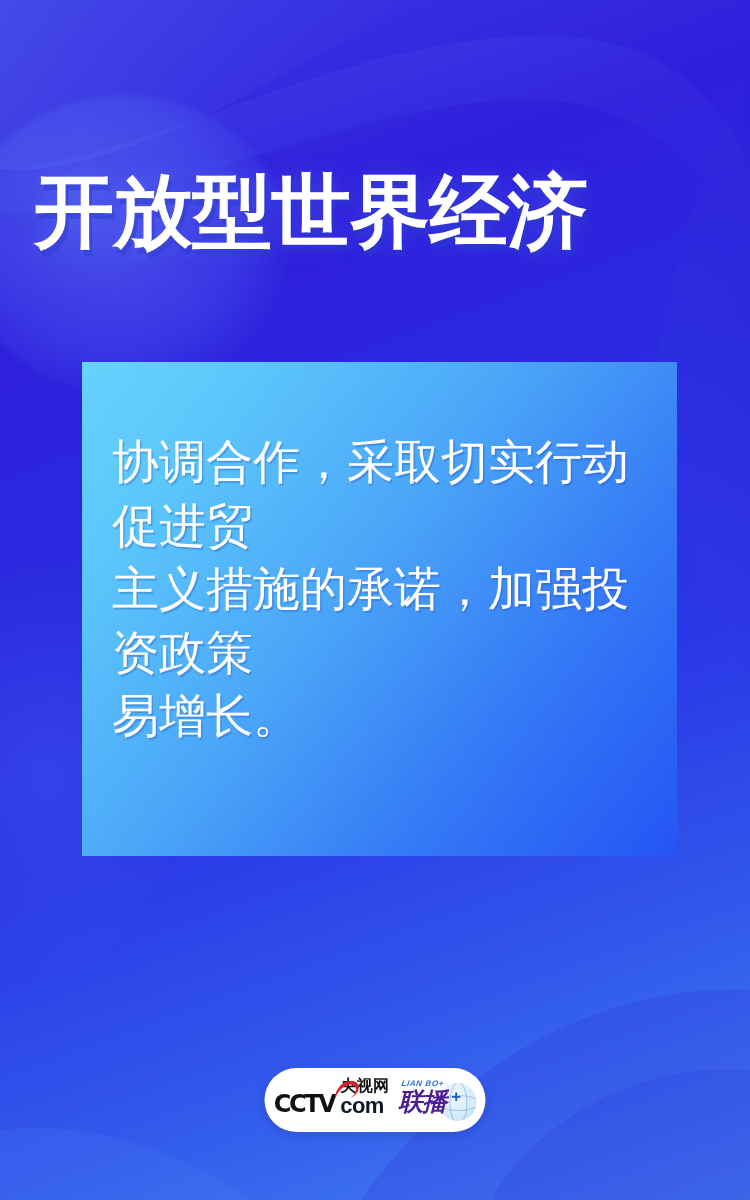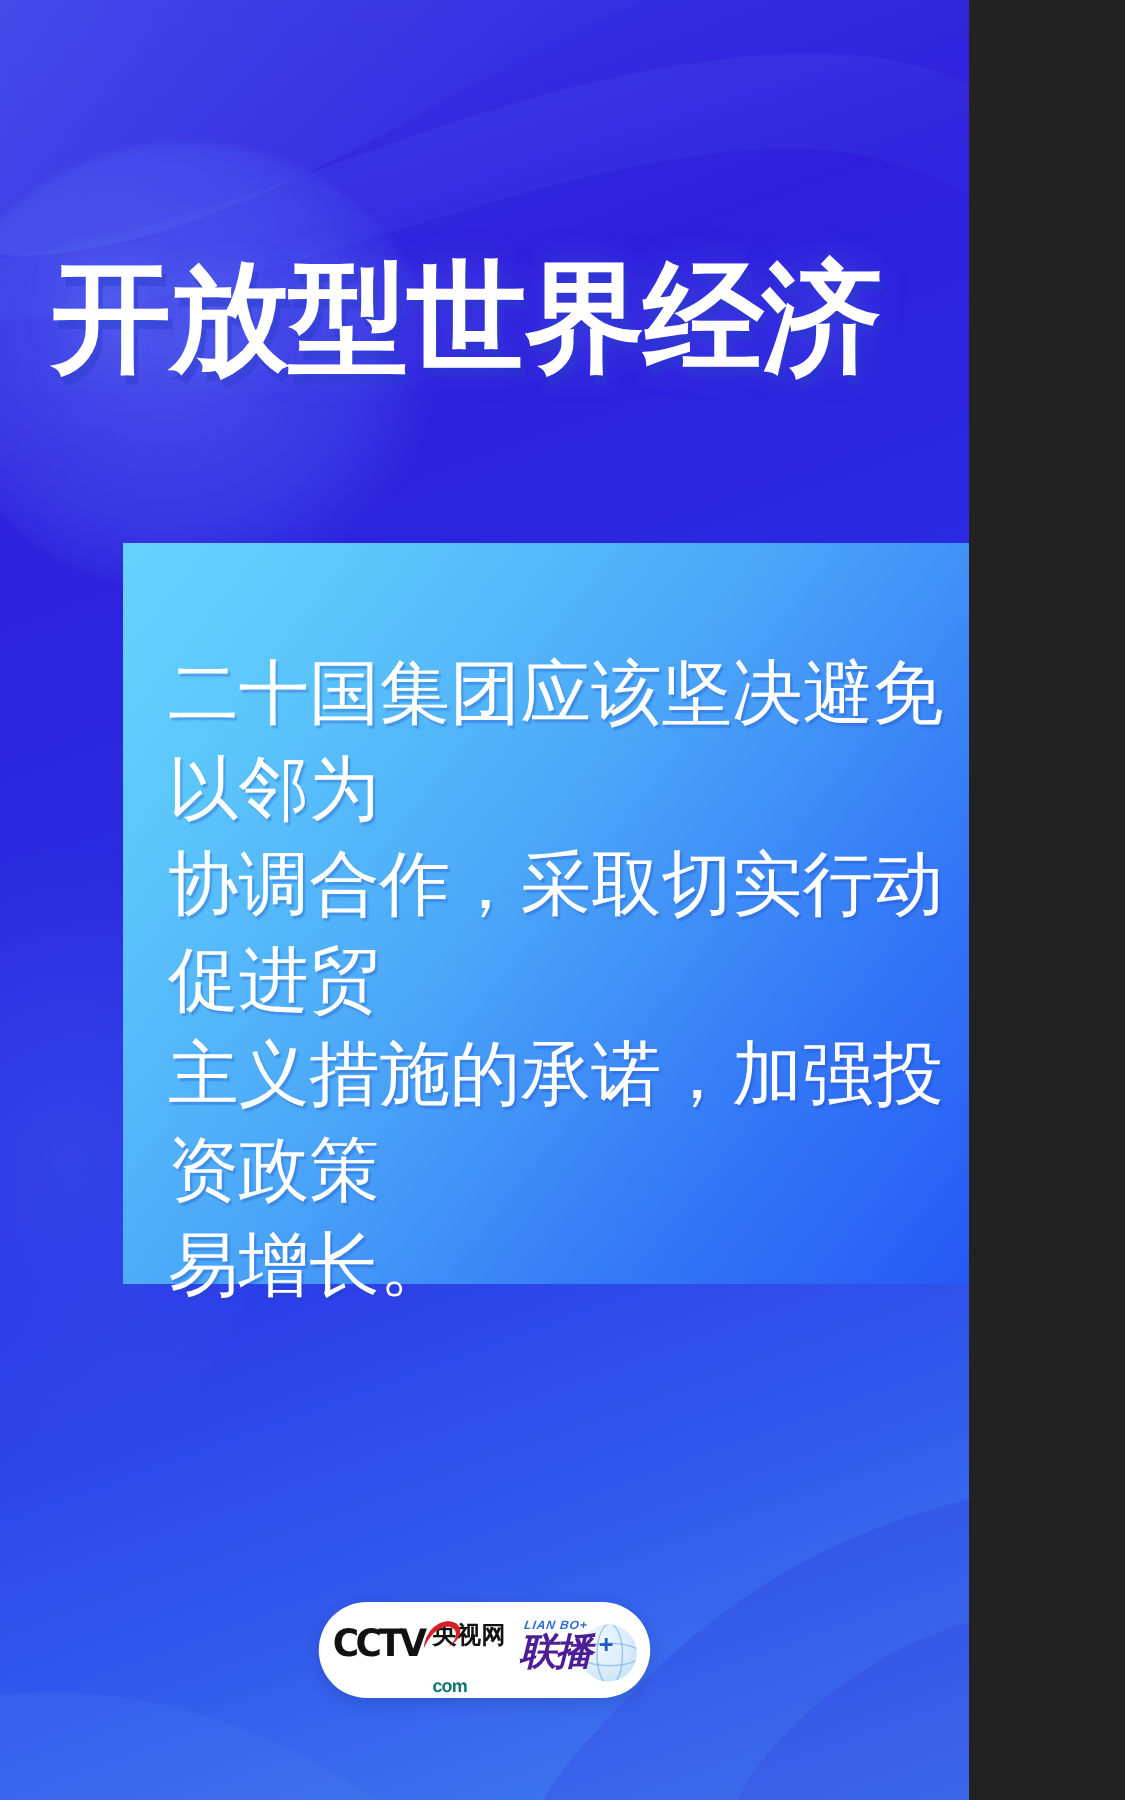--- a/index.html
+++ b/index.html
@@ -1,18 +1,18 @@
 <!DOCTYPE html>
 <html><head>
 <meta charset="utf-8">
 <style>
   html,body{margin:0;padding:0;background:#222;}
   *{box-sizing:border-box;}
   #poster{
-    position:relative;width:646px;height:1200px;overflow:hidden;
+    position:relative;width:750px;height:1200px;overflow:hidden;
     font-family:"Liberation Sans","DejaVu Sans",sans-serif;
     background:linear-gradient(160deg,#3A3BE4 0%,#2F1FDC 22%,#2A2BE0 42%,#2B37E6 60%,#3159EC 80%,#4481EF 100%);
   }
   
   .bg-layer{position:absolute;inset:0;overflow:hidden;}
   .bg-layer svg{position:absolute;inset:0;width:750px;height:1200px;display:block;}
 
   .glow-ellipse{
     position:absolute;left:-40px;top:95px;width:330px;height:300px;border-radius:50%;
     background:radial-gradient(ellipse at 45% 45%,rgba(110,145,255,.42) 0%,rgba(95,130,255,.22) 52%,rgba(80,120,255,0) 74%);
@@ -52,30 +52,30 @@
   }
 
   
   .logo-pill{
     position:absolute;left:50%;top:1068px;transform:translateX(-50%);
     width:221px;height:64px;border-radius:32px;background:#ffffff;
     display:flex;align-items:center;justify-content:center;gap:9px;
     box-shadow:0 3px 10px rgba(10,20,90,.18);
     overflow:hidden;
   }
-  .cctv-block{position:relative;display:flex;height:34px;}
+  .cctv-block{position:relative;display:flex;align-items:flex-end;height:34px;}
   .cctv-word{
     font-family:"DejaVu Sans","Liberation Sans",sans-serif;
     font-size:24px;font-weight:bold;color:#111;letter-spacing:-2.4px;
     line-height:26px;transform:scaleY(1.05);
   }
   .cctv-swoosh{position:absolute;left:59px;top:-5px;width:28px;height:24px;}
   .cctv-right{display:flex;flex-direction:column;margin-left:6px;line-height:1;}
   .cctv-cn{font-size:16px;font-weight:bold;color:#111;letter-spacing:.3px;}
-  .cctv-com{font-size:12px;font-weight:bold;color:#0f766e;letter-spacing:-.6px;margin-top:19px;}
+  .cctv-com{font-size:22px;font-weight:bold;color:#0f172a;letter-spacing:-.6px;margin-top:1px;}
 
   .lianbo-block{position:relative;width:78px;height:42px;}
   .lianbo-globe{
     position:absolute;right:0;top:4px;width:38px;height:38px;border-radius:50%;
     background:radial-gradient(circle at 35% 32%,#f2f9ff 0%,#d9ecfb 55%,#bcdcf5 100%);
     overflow:hidden;
   }
   .lianbo-globe:before,.lianbo-globe:after{
     content:"";position:absolute;border:1px solid rgba(120,175,225,.65);border-radius:50%;
   }
@@ -130,21 +130,20 @@
     </svg>
     <div class="glow-ellipse"></div>
     <div class="glow-ellipse2"></div>
   </div>
 
   <div class="title">开放型世界经济</div>
 
   <div class="quote-card"></div>
 
   <div class="quote-text">
-    <p>二十国集团应该坚决避免以邻为</p>
     <p>协调合作，采取切实行动促进贸</p>
     <p>主义措施的承诺，加强投资政策</p>
     <p>易增长。</p>
   </div>
 
 
   <div class="logo-pill">
 
     <div class="cctv-block">
       <span class="cctv-word">CCTV</span>

